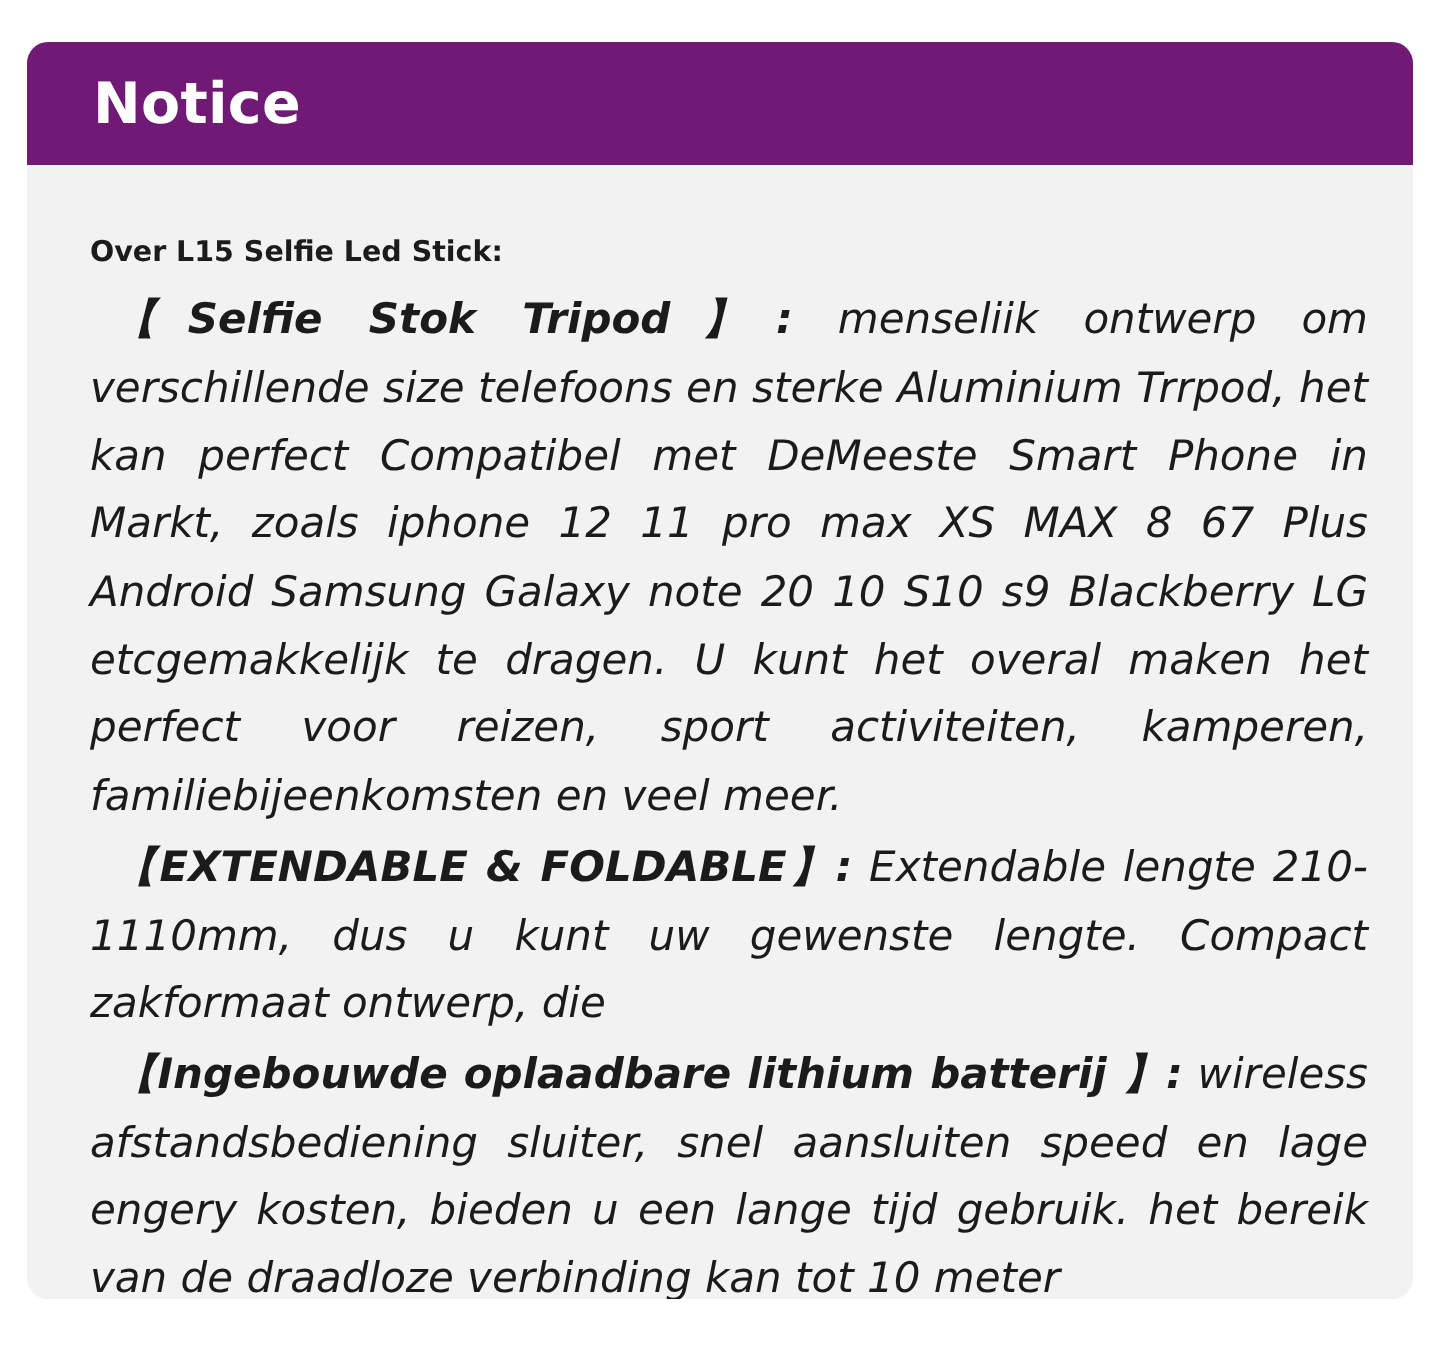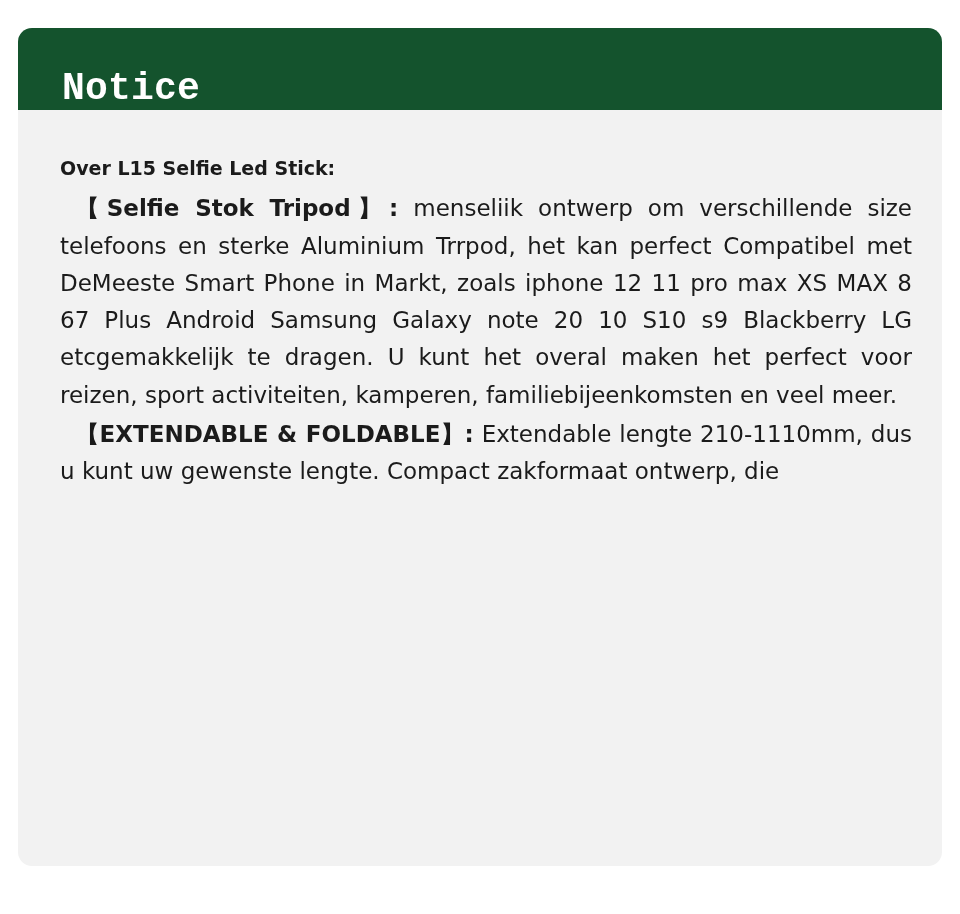--- a/index.html
+++ b/index.html
@@ -18,51 +18,51 @@
     left: 18px;
     top: 28px;
     width: 924px;
     height: 838px;
     background: #f2f2f2;
     border-radius: 14px;
     overflow: hidden;
     box-sizing: border-box;
   }
   .notice-header {
-    background: #14532d;
+    background: #701a75;
     height: 82px;
     display: flex;
-    align-items: flex-end;
+    align-items: center;
     padding-left: 44px;
     box-sizing: border-box;
-    font-family: Liberation Mono, monospace;
   }
   .notice-header-title {
     color: #ffffff;
     font-size: 38px;
     font-weight: bold;
     letter-spacing: 0.2px;
   }
   .notice-body {
     padding: 46px 30px 20px 42px;
     box-sizing: border-box;
     color: #1b1b1b;
   }
   .section-title {
     font-size: 19px;
     font-weight: bold;
     line-height: 1.28;
     margin: 0 0 10px 0;
   }
   .para {
-    font-size: 23px;
+    font-size: 28px;
     line-height: 1.62;
     margin: 0 0 2px 0;
     text-align: justify;
     text-justify: inter-word;
+    font-style: italic;
   }
   .para .lead {
     font-weight: bold;
   }
   .para.indent {
     text-indent: 16px;
   }
   .para + .para {
     margin-top: 2px;
   }
@@ -81,15 +81,18 @@
     <p class="section-title">Over L15 Selfie Led Stick:</p>
 
     <p class="para indent">
       <span class="lead">【Selfie Stok Tripod】:</span><span> menseliik ontwerp om verschillende size telefoons en sterke Aluminium Trrpod, het kan perfect Compatibel met DeMeeste Smart Phone in Markt, zoals iphone 12 11 pro max XS MAX 8 67 Plus Android Samsung Galaxy note 20 10 S10 s9 Blackberry LG etcgemakkelijk te dragen. U kunt het overal maken het perfect voor reizen, sport activiteiten, kamperen, familiebijeenkomsten en veel meer.</span>
     </p>
 
     <p class="para indent">
       <span class="lead">【EXTENDABLE &amp; FOLDABLE】:</span><span> Extendable lengte 210-1110mm, dus u kunt uw gewenste lengte. Compact zakformaat ontwerp, die</span>
     </p>
 
+    <p class="para indent">
+      <span class="lead">【Ingebouwde oplaadbare lithium batterij 】:</span><span>  wireless afstandsbediening sluiter, snel aansluiten speed en lage engery kosten, bieden u een lange tijd gebruik. het bereik van de draadloze verbinding kan tot 10 meter</span>
+    </p>
 
   </div>
 </div>
 
 </body></html>

